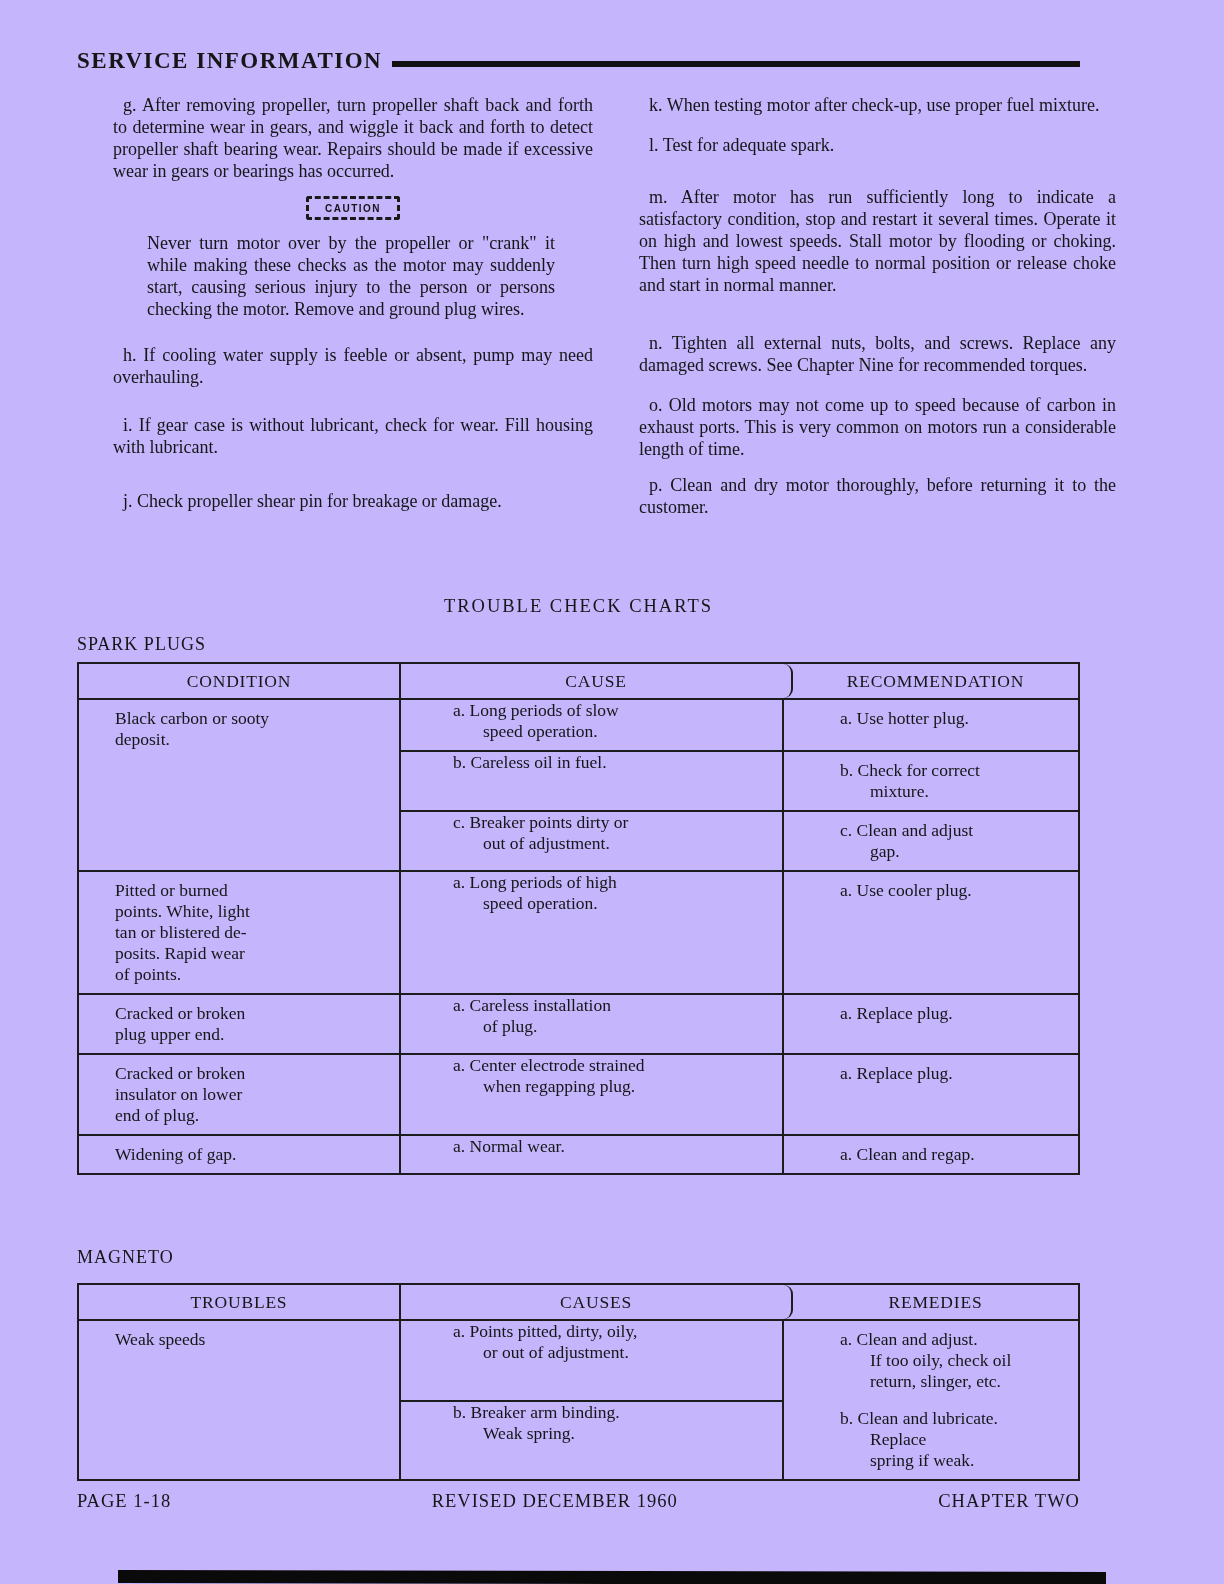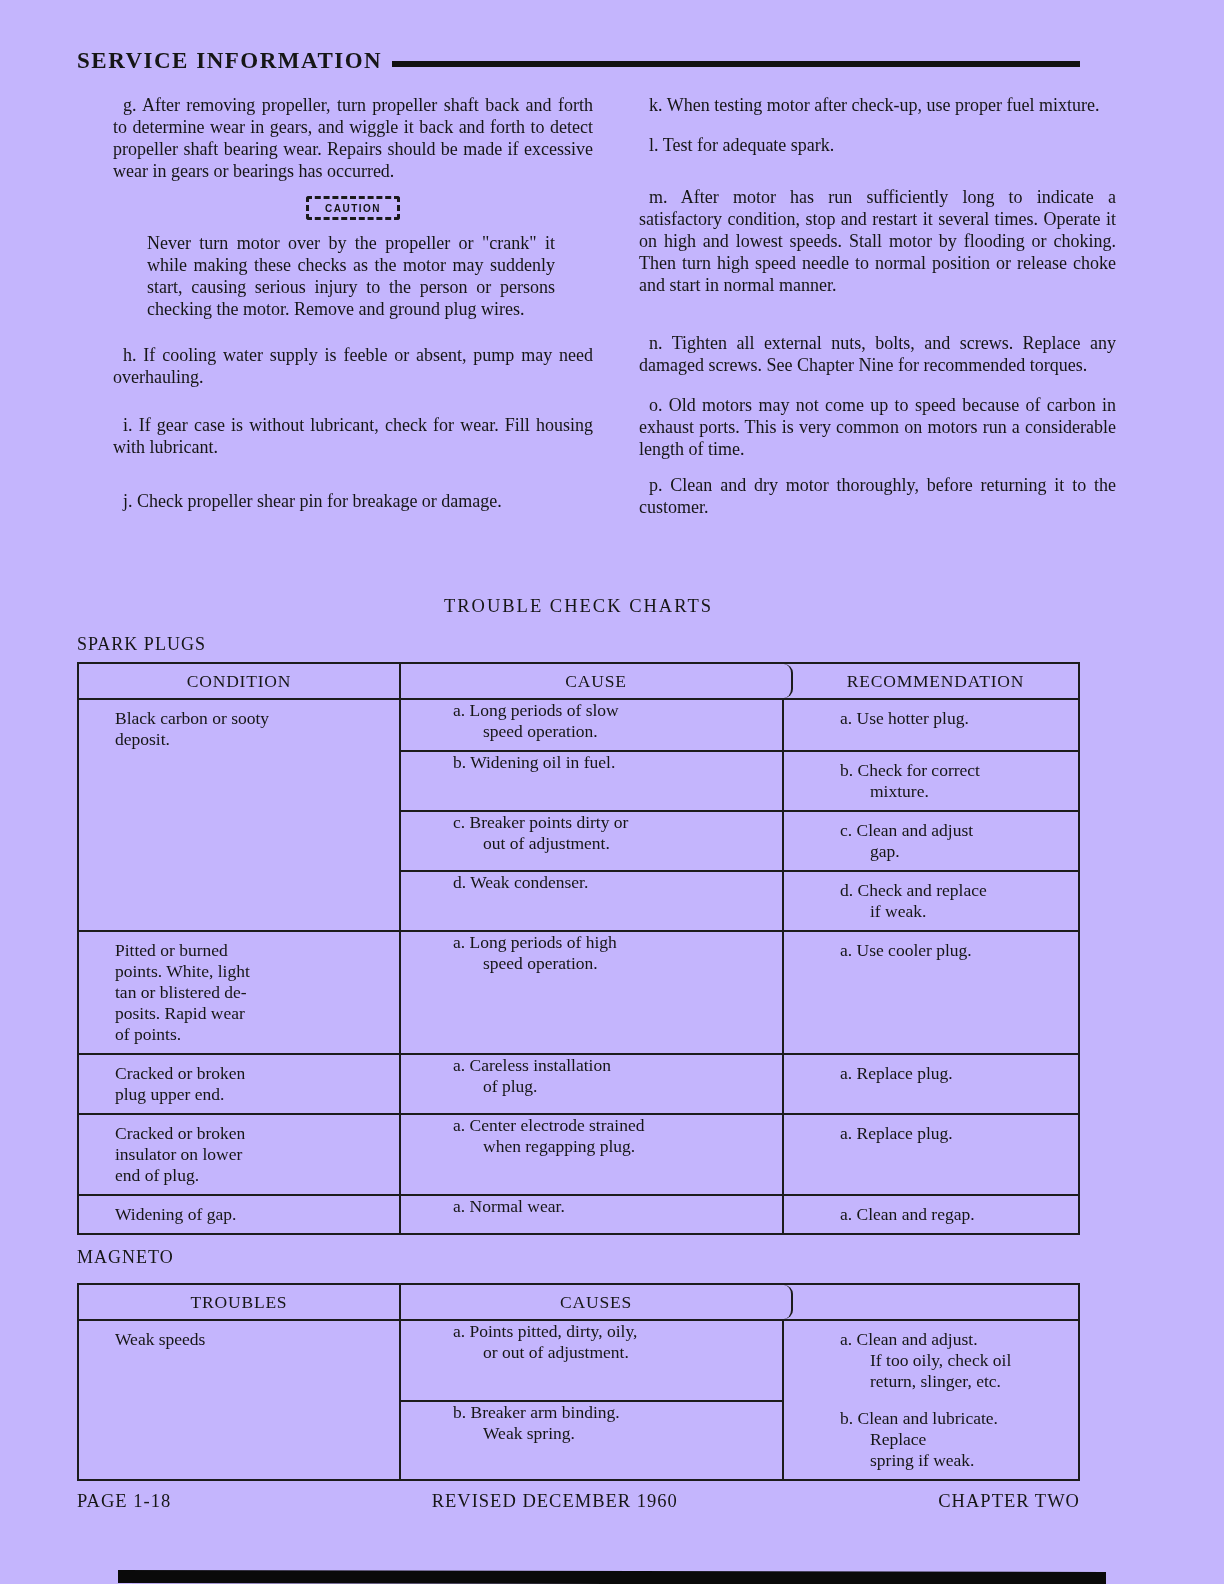--- a/index.html
+++ b/index.html
@@ -119,44 +119,35 @@
           <div class="causecell">
               <div class="hang">a.  Long periods of slow
 speed operation.</div>
             </div>
           <div class="reccell">
               <div class="hang">a.  Use hotter plug.</div>
             </div>
         </div>
         <div class="entry">
           <div class="causecell">
-              <div class="hang">b.  Widening oil in fuel.</div>
+              <div class="hang">b.  Careless oil in fuel.</div>
             </div>
           <div class="reccell">
               <div class="hang">b.  Check for correct
 mixture.</div>
             </div>
         </div>
         <div class="entry">
           <div class="causecell">
               <div class="hang">c.  Breaker points dirty or
 out of adjustment.</div>
             </div>
           <div class="reccell">
               <div class="hang">c.  Clean and adjust
 gap.</div>
-            </div>
-        </div>
-        <div class="entry">
-          <div class="causecell">
-              <div class="hang">d.  Weak condenser.</div>
-            </div>
-          <div class="reccell">
-              <div class="hang">d.  Check and replace
-if weak.</div>
             </div>
         </div>
       </div>
     </div>
 
     <div class="trow">
       <div class="condcell">
         <div class="condtext">Pitted or burned
 points.  White, light
 tan or blistered de-
@@ -229,20 +220,21 @@
       </div>
     </div>
   </div>
 
   <div class="magneto-label">MAGNETO</div>
 
   <div class="ttable table2 t2">
     <div class="thead">
       <div class="hcell col1 vr">TROUBLES</div>
       <div class="hcell col2 vr">CAUSES</div>
+      <div class="hcell col3">REMEDIES</div>
     </div>
 
     <div class="trow">
       <div class="condcell">
         <div class="condtext">Weak speeds</div>
       </div>
       <div class="entries">
         <div class="entry">
           <div class="causecell">
               <div class="hang">a.  Points pitted, dirty, oily,

